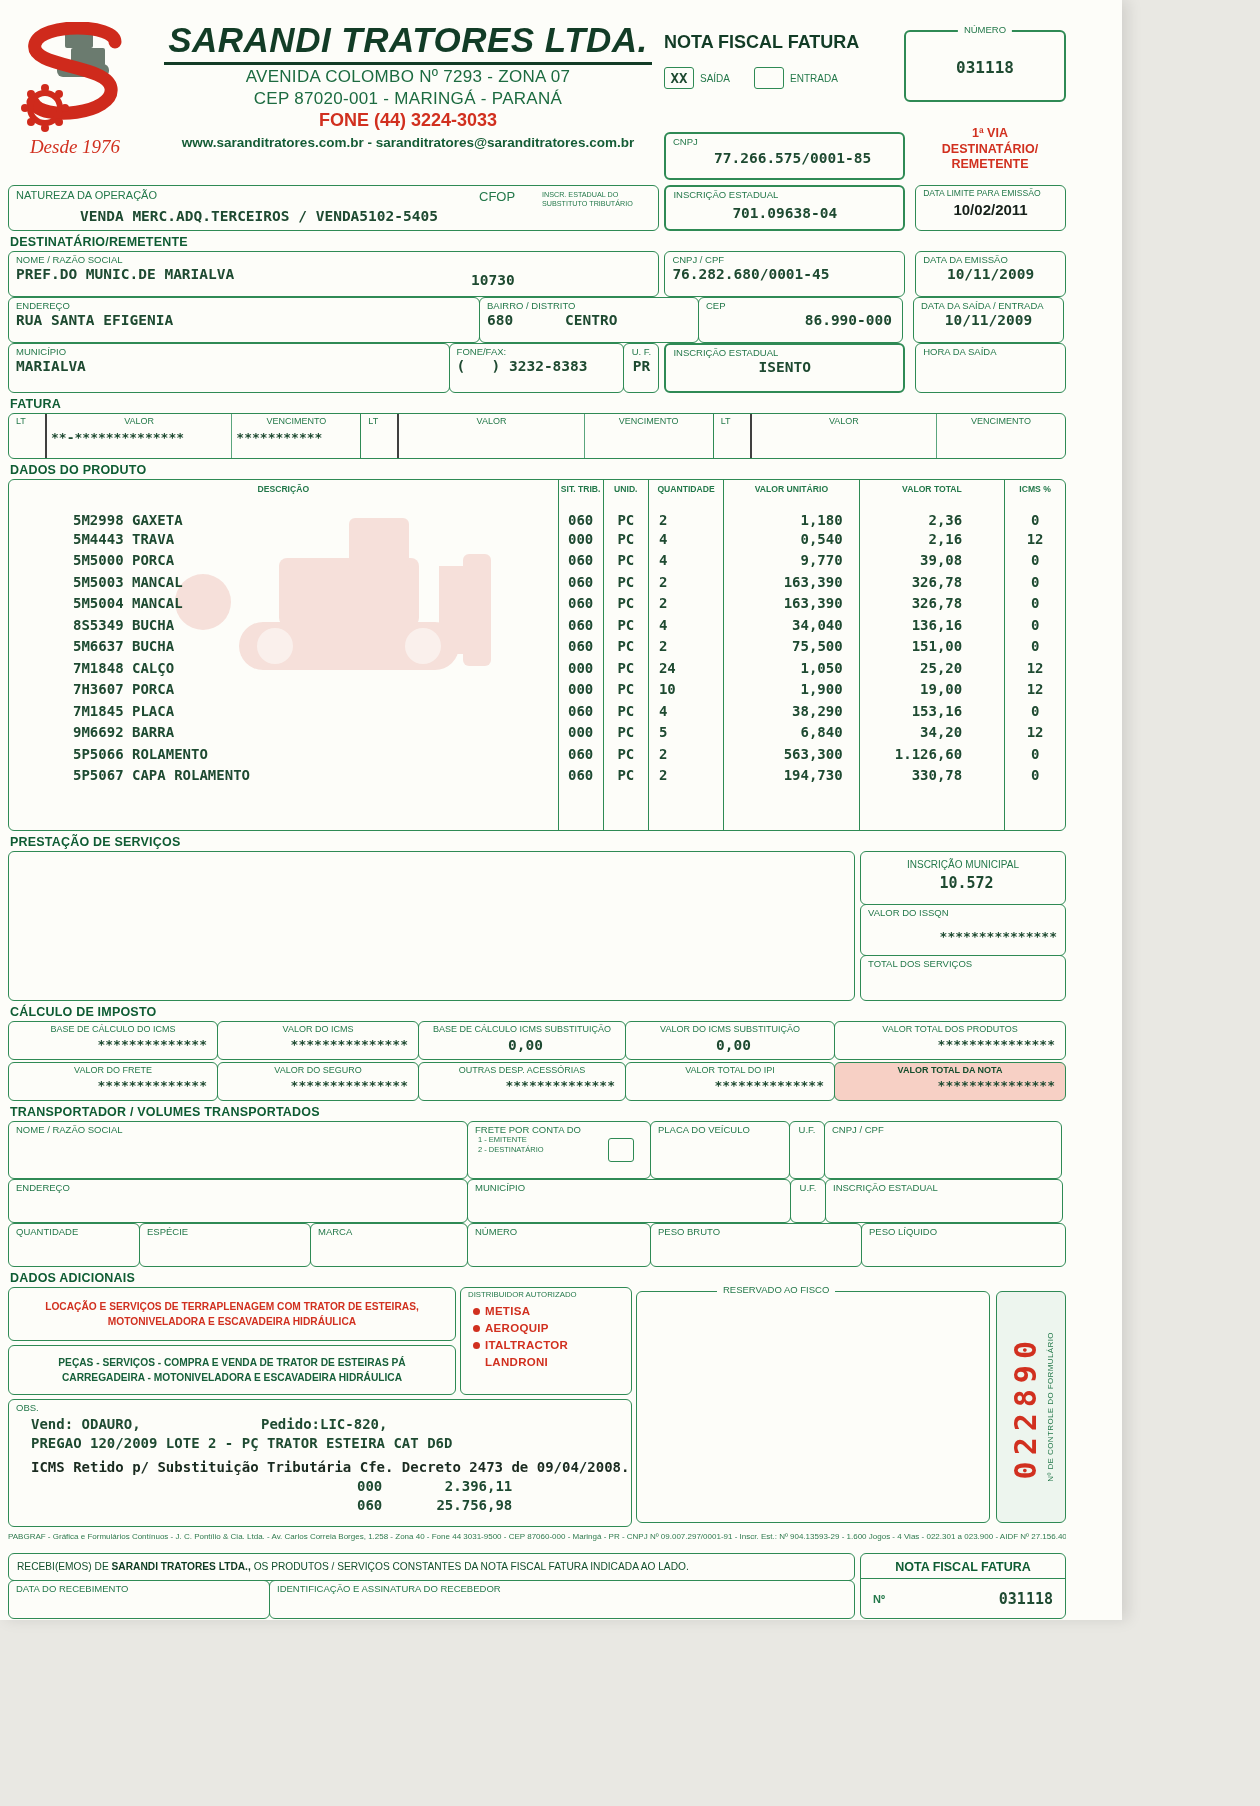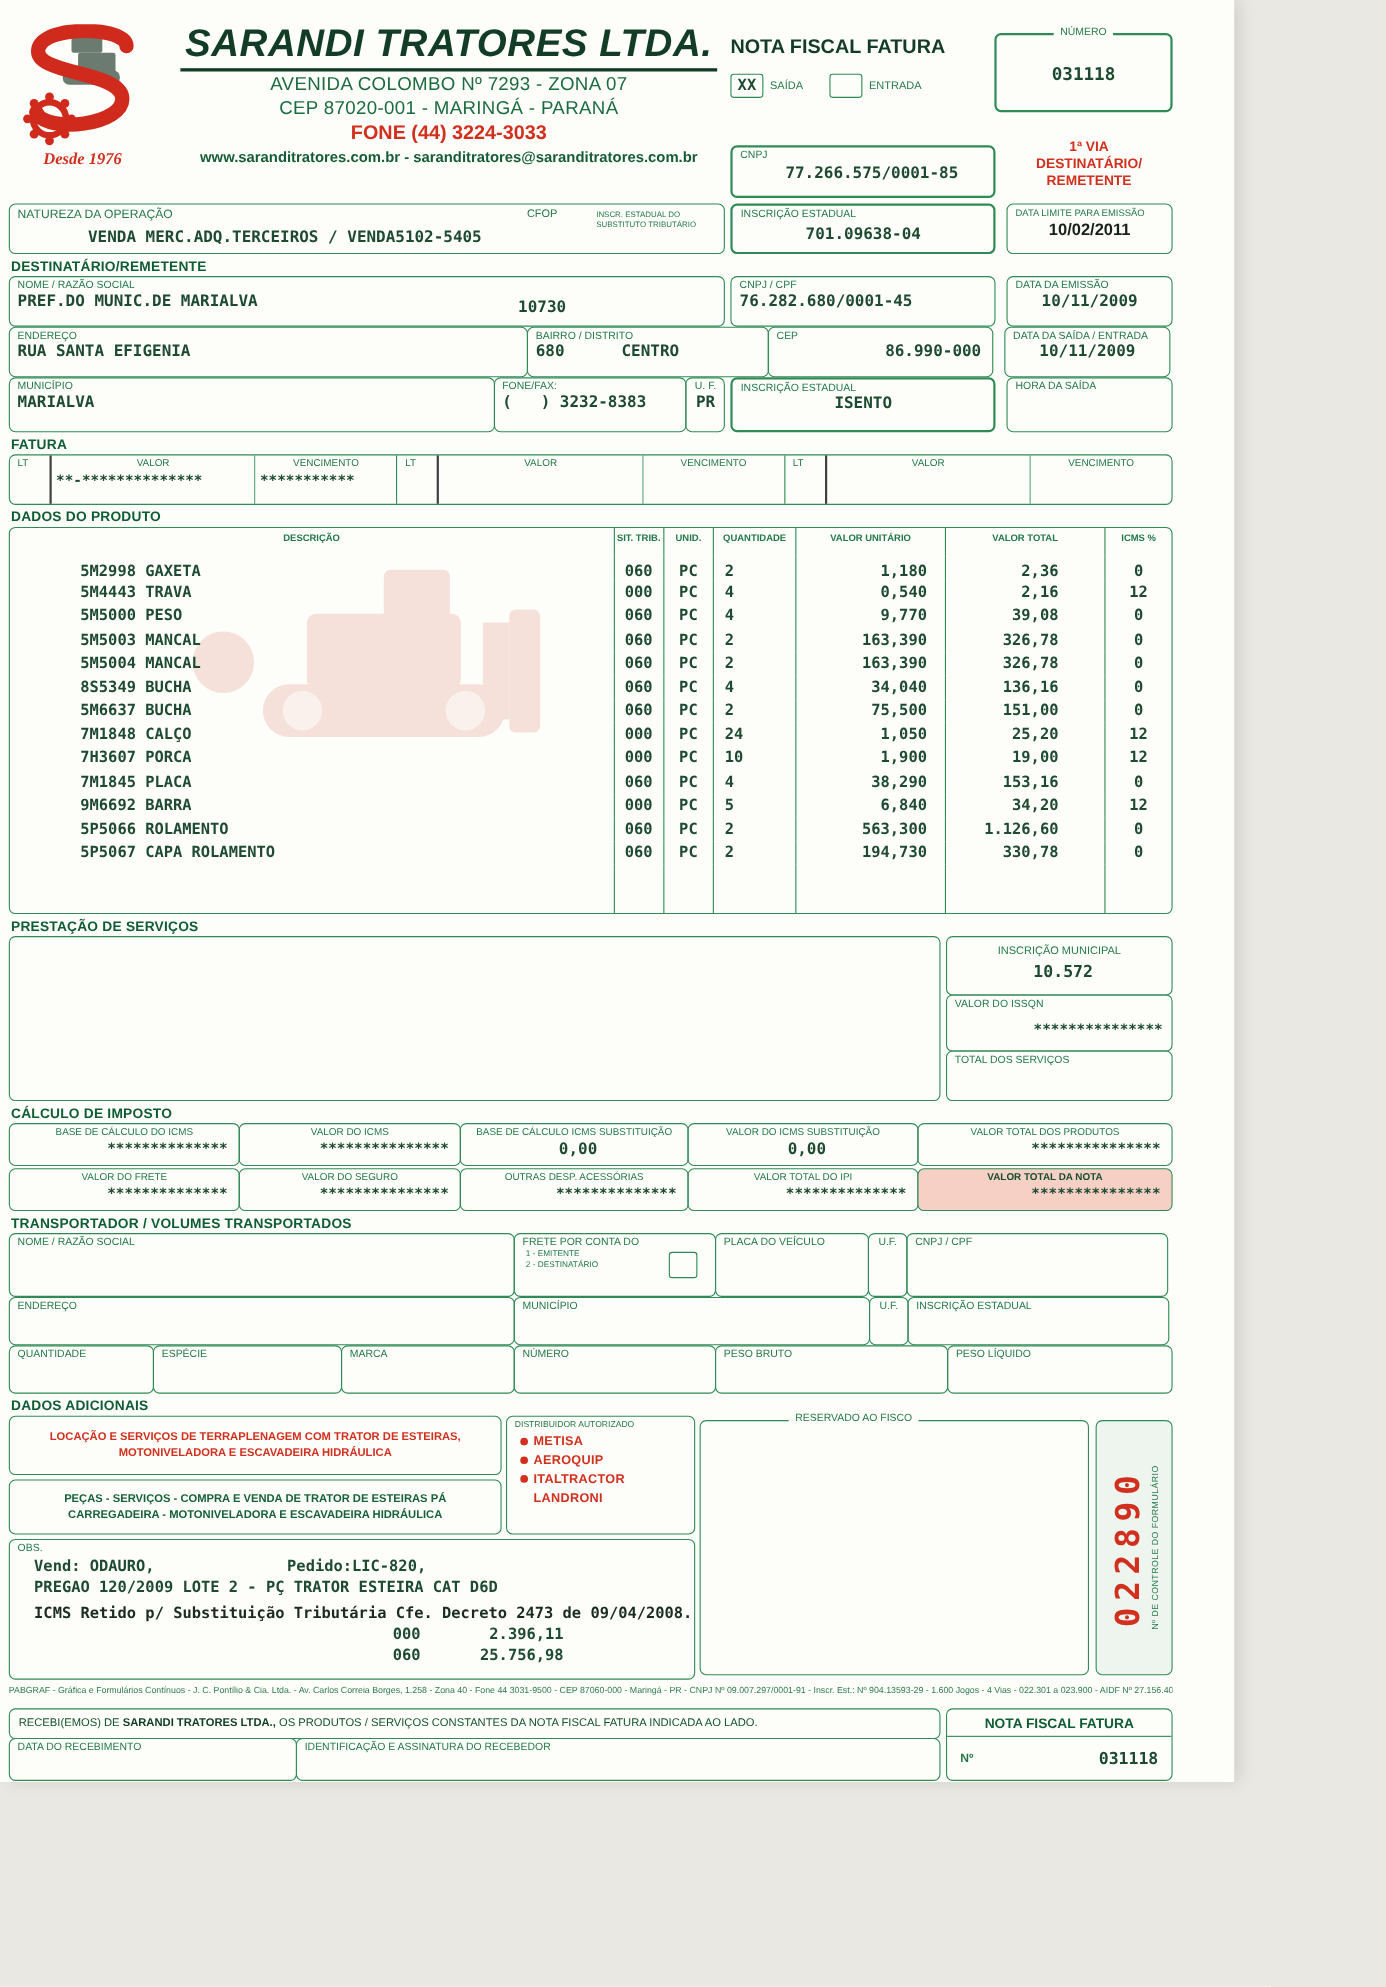--- a/index.html
+++ b/index.html
@@ -29,21 +29,21 @@
   .lblc{text-align:center;padding-left:0;}
   .val{font-family:"DejaVu Sans Mono",monospace;font-weight:700;font-size:14.5px;color:var(--ink);padding:1px 0 0 7px;white-space:pre;}
   .valc{text-align:center;padding-left:0;}
   .stars{font-size:13px;letter-spacing:0;}
   .sec-title{font-weight:700;font-size:12.5px;color:var(--gd);letter-spacing:.2px;margin:4px 0 2px 2px;}
   .legend{position:absolute;top:-8px;left:50%;transform:translateX(-50%);background:#fdfdf9;padding:0 6px;font-size:9.5px;color:var(--g2);white-space:nowrap;}
 
   
   .header{position:relative;height:165px;}
   .logo{position:absolute;left:0;top:4px;width:134px;text-align:center;}
-  .since{font-family:"Liberation Serif",serif;font-style:italic;font-weight:700;font-size:15px;color:var(--red);margin-top:-2px;}
+  .since{font-family:"Liberation Serif",serif;font-style:italic;font-weight:400;font-size:19px;color:var(--red);margin-top:-2px;}
   .company{position:absolute;left:140px;top:2px;width:520px;text-align:center;}
   .cname{display:inline-block;font-style:italic;font-weight:800;font-size:35px;color:#123c26;letter-spacing:.5px;border-bottom:3px solid #123c26;padding:0 4px 2px;white-space:nowrap;}
   .caddr{font-size:17px;color:#1c6b40;font-weight:500;letter-spacing:.3px;margin-top:2px;}
   .cphone{font-size:18px;color:var(--red);font-weight:800;margin-top:1px;}
   .cweb{font-size:13.5px;color:#155c36;font-weight:700;margin-top:4px;}
   .titleblock{position:absolute;left:656px;top:14px;width:236px;}
   .doctitle{font-weight:800;font-size:18px;color:#123c26;white-space:nowrap;}
   .checks{display:flex;align-items:center;margin-top:14px;gap:6px;}
   .chkbox{width:30px;height:22px;border:1.6px solid var(--g);border-radius:3px;display:inline-flex;align-items:center;justify-content:center;}
   .mark{font-family:"DejaVu Sans Mono",monospace;font-weight:800;font-size:14px;color:var(--ink);}
@@ -51,21 +51,21 @@
   .numero{position:absolute;left:896px;top:12px;width:162px;height:72px;border-width:2px;}
   .numval{text-align:center;font-family:"DejaVu Sans Mono",monospace;font-weight:700;font-size:16px;color:var(--ink);margin-top:26px;}
   .cnpjbox{position:absolute;left:656px;top:114px;width:241px;height:48px;border-width:2.2px;}
   .cnpjbox .val{margin-top:2px;padding-left:48px;}
   .via{position:absolute;left:905px;top:108px;width:154px;text-align:center;color:var(--red);font-weight:800;font-size:12.5px;line-height:1.25;}
 
   
   .natrow{height:46px;margin-top:2px;}
   .natcell{width:652px;}
   .natlbl1{position:absolute;left:7px;top:3px;font-size:11px;color:var(--g2);}
-  .natlbl2{position:absolute;left:470px;top:3px;font-size:10px;color:var(--g2);}
+  .natlbl2{position:absolute;left:470px;top:3px;font-size:13px;color:var(--g2);}
   .natlbl3{position:absolute;left:533px;top:4px;font-size:7.2px;color:var(--g2);}
   .natval{position:absolute;left:64px;top:21px;}
   .iecell{width:241px;}
   .iecell .val{text-align:center;margin-top:4px;padding-left:0;}
   .limcell{width:151px;}
   .limcell .lbl{font-size:8.6px;}
   .limval{font-weight:800;font-size:15px;color:#17211b;text-align:center;margin-top:3px;}
 
   
   .drow1,.drow2{height:46px;}
@@ -403,21 +403,21 @@
               <tr>
                 <td class="c0">5M4443 TRAVA</td>
                 <td class="c1">000</td>
                 <td class="c2">PC</td>
                 <td class="c3">4</td>
                 <td class="c4">0,540</td>
                 <td class="c5">2,16</td>
                 <td class="c6">12</td>
               </tr>
               <tr>
-                <td class="c0">5M5000 PESO</td>
+                <td class="c0">5M5000 PORCA</td>
                 <td class="c1">060</td>
                 <td class="c2">PC</td>
                 <td class="c3">4</td>
                 <td class="c4">9,770</td>
                 <td class="c5">39,08</td>
                 <td class="c6">0</td>
               </tr>
               <tr>
                 <td class="c0">5M5003 MANCAL</td>
                 <td class="c1">060</td>

